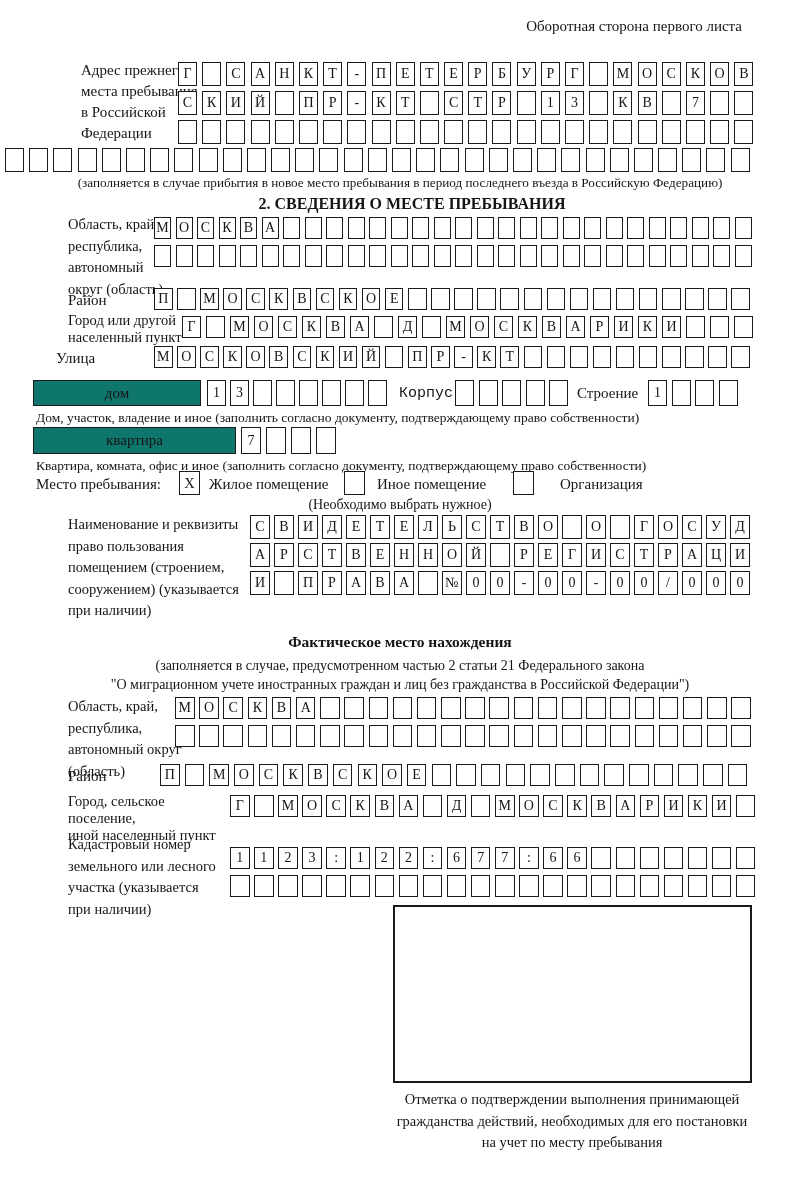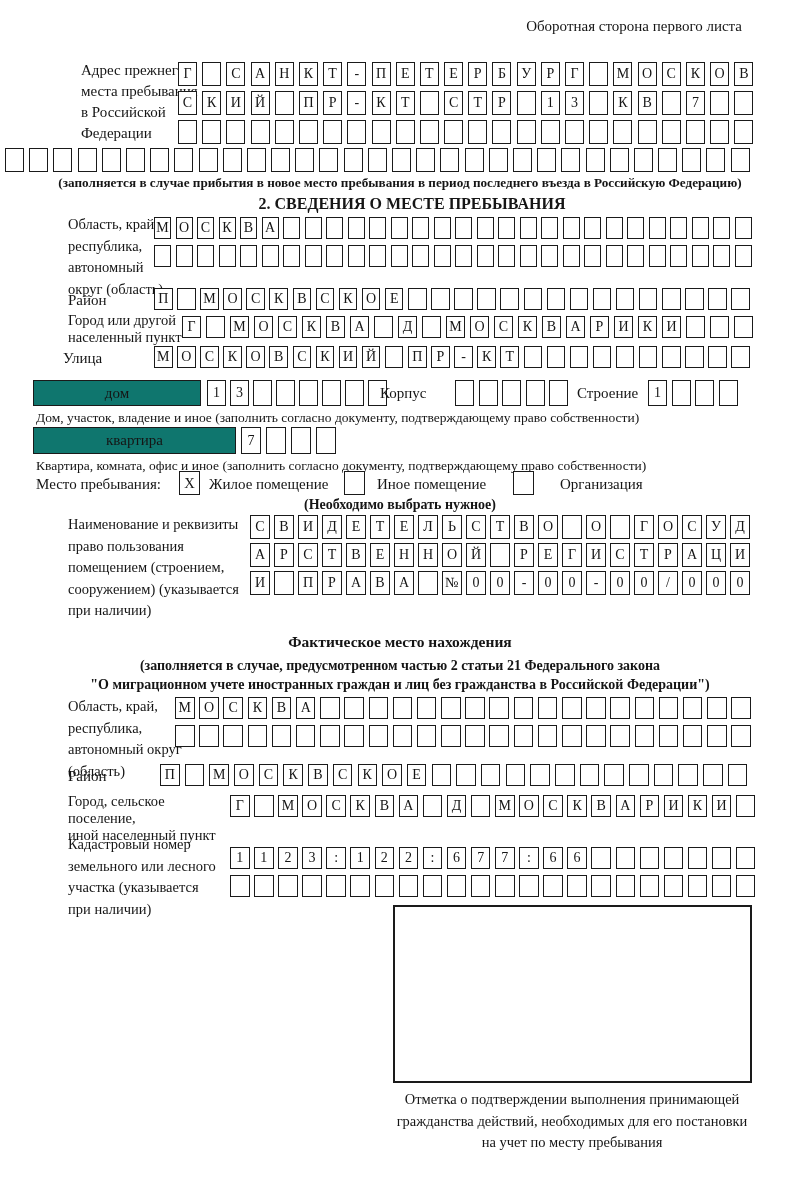--- a/index.html
+++ b/index.html
@@ -7,21 +7,21 @@
     width:800px;height:1180px;position:relative;background:#ffffff;
     font-family:"Liberation Serif","DejaVu Serif",serif;color:#151515;
     overflow:hidden;
   }
   .abs{position:absolute;}
   .hdr-note{top:18px;right:58px;font-size:15px;}
   .lbl{font-size:15px;line-height:21px;}
   .lbl-sm{font-size:14.5px;line-height:21.5px;}
   .lbl-tight{font-size:14.5px;line-height:17px;}
   .cap{font-size:13.2px;}
-  .cap-center{left:0;right:0;text-align:center;font-weight:bold;}
+  .cap-center{left:0;right:0;text-align:center;}
   .title{left:0;right:0;text-align:center;font-weight:bold;font-size:16px;}
   .cellrow{display:flex;gap:var(--g,5px);}
   .cell{
     width:var(--w,19px);height:var(--h,24px);box-sizing:border-box;
     border:1.6px solid #1a1a1a;display:flex;align-items:center;justify-content:center;
     font-size:14px;flex:none;background:#fff;
   }
   .wbox{
     box-sizing:border-box;border:1.6px solid #1a1a1a;display:flex;
     align-items:center;justify-content:center;font-size:15px;background:#0f766e;
@@ -280,21 +280,21 @@
     <span class="cell">А</span>
     <span class="cell">Р</span>
     <span class="cell">И</span>
     <span class="cell">К</span>
     <span class="cell">И</span>
     <span class="cell"></span>
     <span class="cell"></span>
     <span class="cell"></span>
   </div>
 
-<div class="abs lbl" style="left:63px;top:348px;">Улица</div>
+<div class="abs lbl" style="left:56px;top:348px;">Улица</div>
 <div class="abs cellrow" style="left:154px;top:346px;--w:18.5px;--g:4.6px;--h:22px;">
     <span class="cell">М</span>
     <span class="cell">О</span>
     <span class="cell">С</span>
     <span class="cell">К</span>
     <span class="cell">О</span>
     <span class="cell">В</span>
     <span class="cell">С</span>
     <span class="cell">К</span>
     <span class="cell">И</span>
@@ -321,21 +321,21 @@
 <div class="abs cellrow" style="left:207px;top:380px;--w:19px;--g:4px;--h:26px;">
     <span class="cell">1</span>
     <span class="cell">3</span>
     <span class="cell"></span>
     <span class="cell"></span>
     <span class="cell"></span>
     <span class="cell"></span>
     <span class="cell"></span>
     <span class="cell"></span>
   </div>
-<div class="abs lbl" style="left:380px;top:383px;">Корпус</div>
+<div class="abs lbl" style="left:399px;top:383px;font-family:Liberation Mono, monospace;">Корпус</div>
 <div class="abs cellrow" style="left:455px;top:380px;--w:19px;--g:4.5px;--h:26px;">
     <span class="cell"></span>
     <span class="cell"></span>
     <span class="cell"></span>
     <span class="cell"></span>
     <span class="cell"></span>
   </div>
 <div class="abs lbl" style="left:577px;top:383px;">Строение</div>
 <div class="abs cellrow" style="left:648px;top:380px;--w:19px;--g:4.5px;--h:26px;">
     <span class="cell">1</span>

